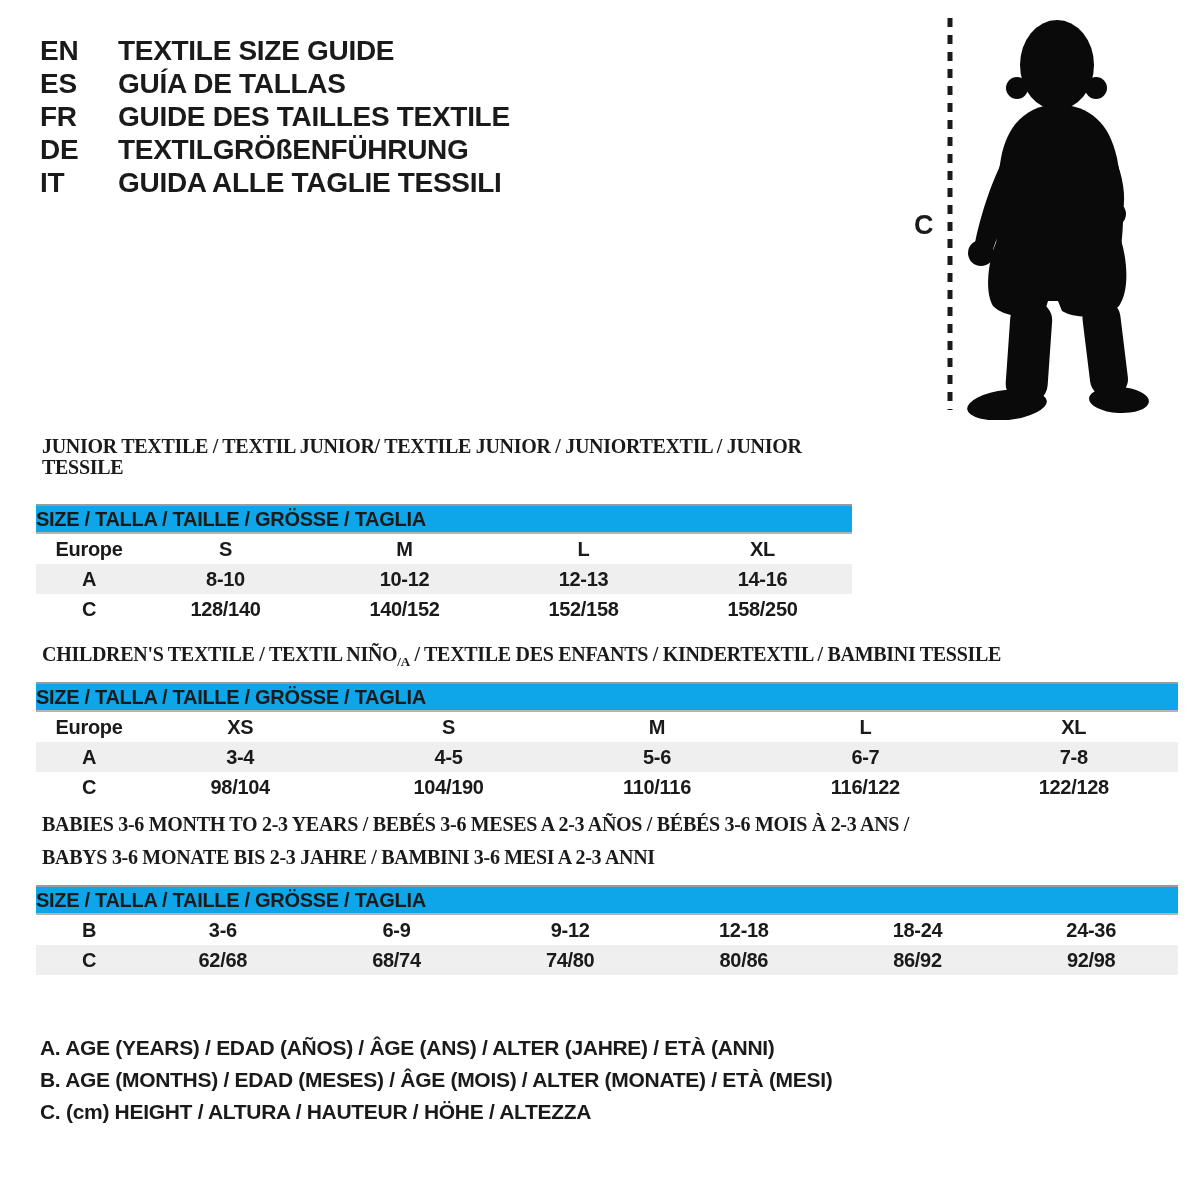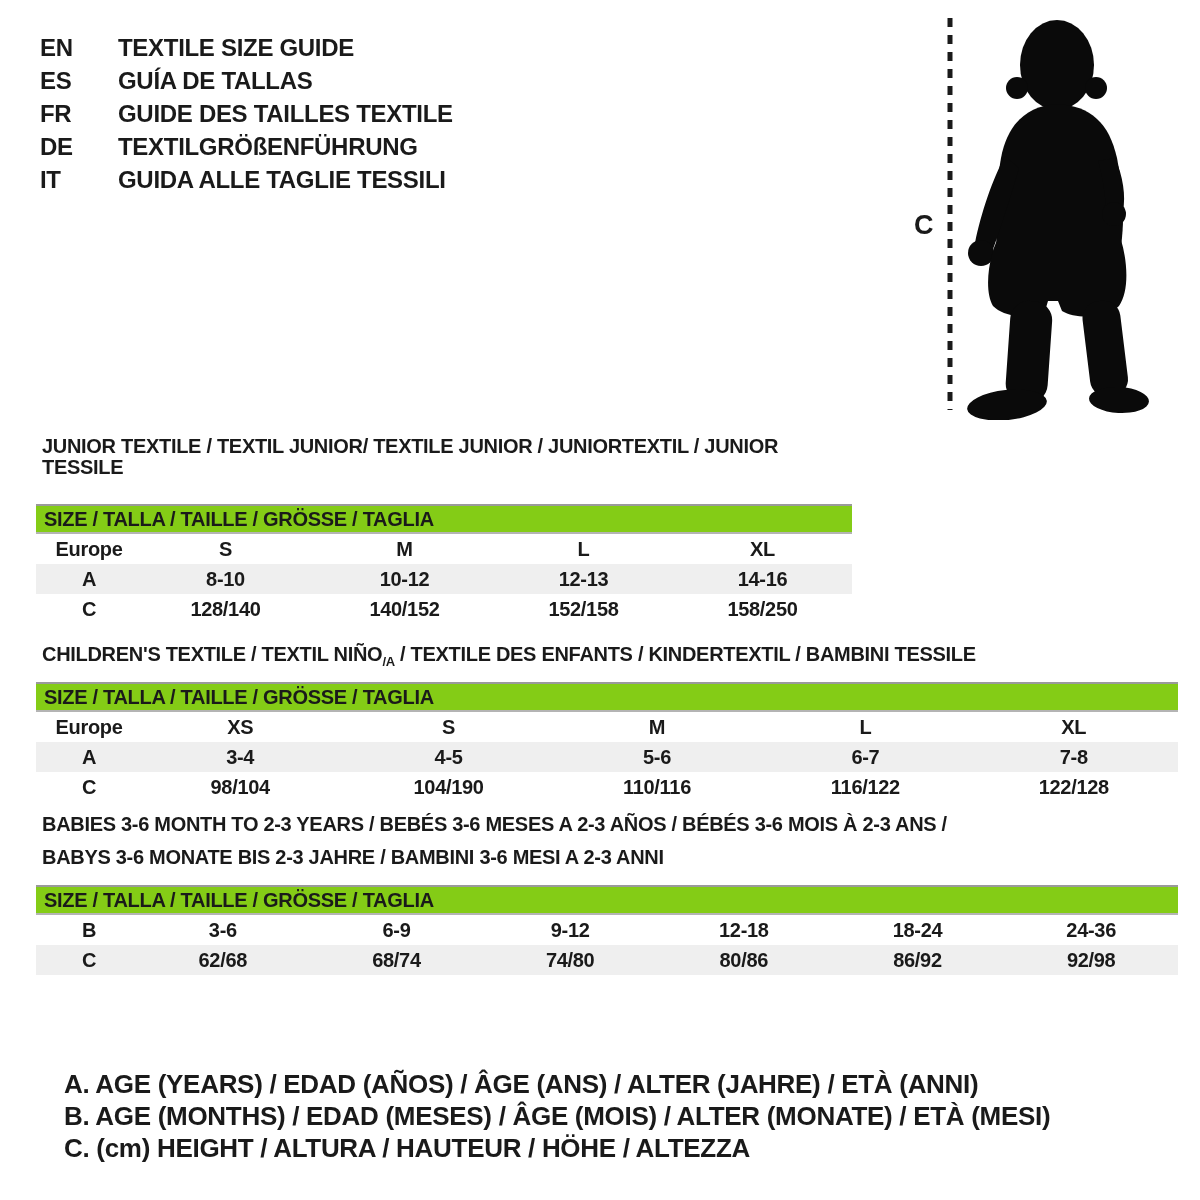--- a/index.html
+++ b/index.html
@@ -4,49 +4,49 @@
 <style>
   html,body{margin:0;padding:0;}
   body{
     width:1200px;height:1200px;position:relative;overflow:hidden;
     background:#ffffff;color:#1a1a1a;
     font-family:"Liberation Sans", sans-serif;
     font-weight:700;letter-spacing:-0.3px;
   }
   
   .lang-list{position:absolute;left:40px;top:34px;}
-  .lang-row{display:flex;height:33px;font-size:24px;}
+  .lang-row{display:flex;height:33px;align-items:center;font-size:28px;}
   .lang-code{width:78px;}
   
   .figure{position:absolute;left:895px;top:8px;width:260px;height:412px;}
   .measure-label{position:absolute;left:914px;top:210px;font-size:27px;}
   
   .section{position:absolute;left:36px;}
   #junior-section{top:436px;width:816px;}
   #children-section{top:644px;width:1142px;}
   #babies-section{top:808px;width:1142px;}
-  .section-title{font-size:20px;line-height:21px;padding-left:6px;}
+  .section-title{font-size:20px;line-height:21px;padding-left:6px;font-family:Liberation Serif, serif;}
   #junior-section .section-title{margin-bottom:26px;}
   #children-section .section-title{margin-bottom:10px;}
   #babies-section .section-title{line-height:33px;margin-bottom:11px;}
   .subscript{font-size:13px;vertical-align:sub;}
   .size-bar{
-    height:30px;box-sizing:border-box;background:#84cc16;
+    height:30px;box-sizing:border-box;background:#0ea5e9;
     border-top:2px solid #9a9a9a;border-bottom:2px solid #b4b4b4;
-    display:flex;align-items:center;padding-left:8px;font-size:20px;
+    display:flex;align-items:center;font-size:20px;
   }
   .t-row{display:grid;height:30px;align-items:center;font-size:20px;}
   .cols-4{grid-template-columns:100px repeat(4,1fr);}
   .cols-5{grid-template-columns:100px repeat(5,1fr);}
   .cols-6{grid-template-columns:100px repeat(6,1fr);}
   .t-row .lbl{padding-left:6px;text-align:center;}
   .t-row .val{text-align:center;}
   .shaded{background:#efefef;}
   
-  .footnotes{position:absolute;left:40px;top:1068px;font-size:26px;margin-left:24px;}
+  .footnotes{position:absolute;left:40px;top:1032px;font-size:21px;}
   .footnote{height:32px;line-height:32px;}
 </style>
 </head>
 <body>
 
 <div class="lang-list">
   <div class="lang-row">
     <span class="lang-code">EN</span>
     <span class="lang-title">TEXTILE SIZE GUIDE</span>
   </div>

